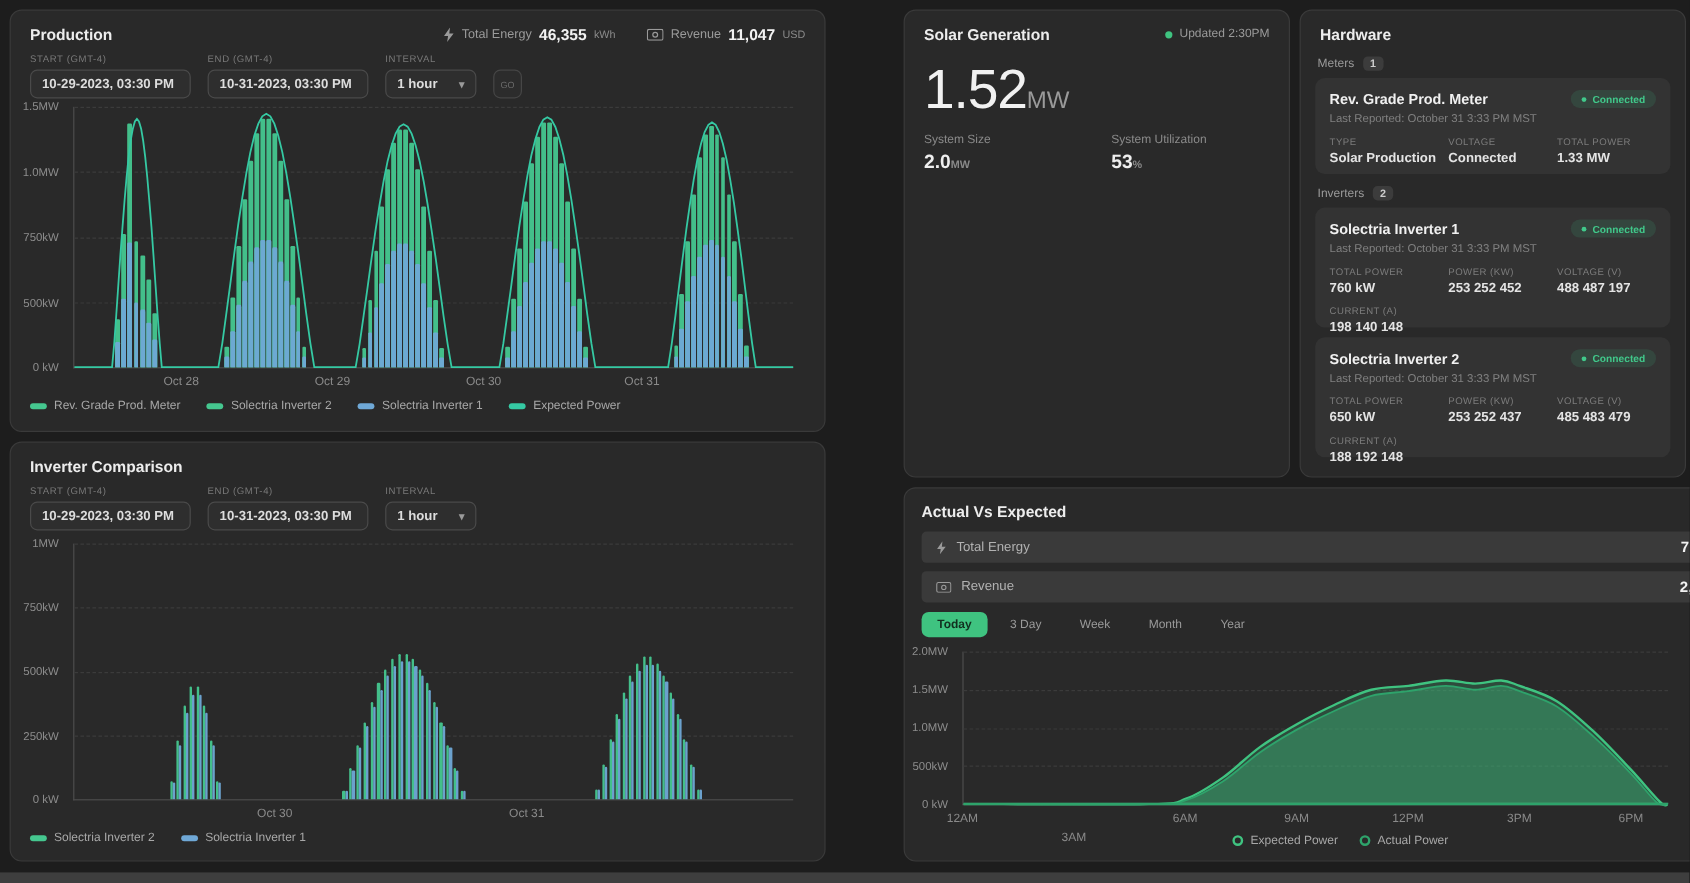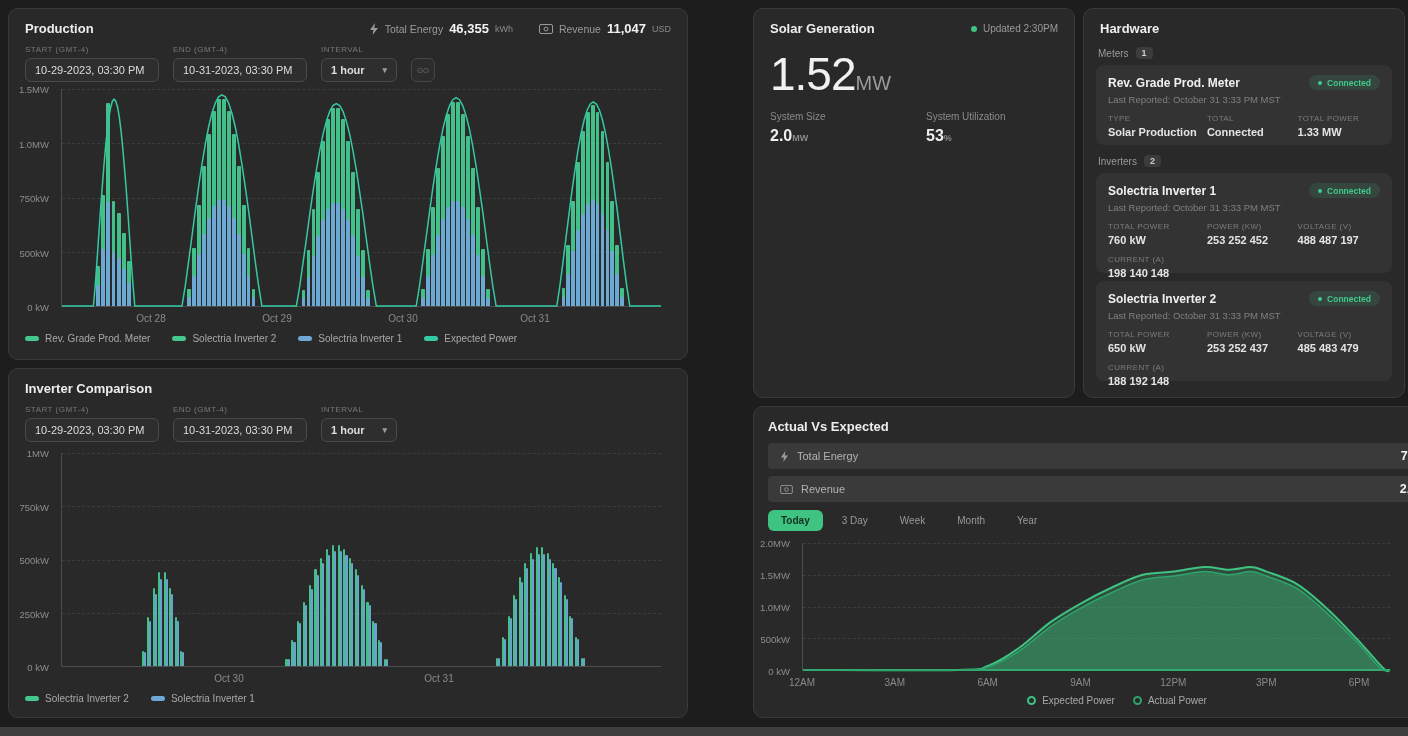--- a/index.html
+++ b/index.html
@@ -9,21 +9,21 @@
   .ptitle{font-size:13px;font-weight:bold;color:#ededed}
   .phead{position:absolute;top:12px;left:16px;right:16px;display:flex;justify-content:space-between;align-items:center}
   .metrics{display:flex;gap:26px;align-items:center}
   .metric{display:flex;align-items:center;gap:6px}
   .m-label{font-size:10.5px;color:#9a9a9a}
   .m-value{font-size:13px;font-weight:bold;color:#f2f2f2}
   .m-unit{font-size:9px;color:#8a8a8a}
   .icon{display:inline-flex;align-items:center;color:#9a9a9a}
   .controls{position:absolute;top:36px;left:16px;display:flex;gap:14px;align-items:flex-end}
   .ctrl-label{display:block;font-size:8px;letter-spacing:.5px;color:#787878;margin-bottom:4px}
-  .tinput{background:#2e2e2e;border:1px solid #4a4a4a;border-radius:6px;color:#dddddd;font-family:"Liberation Sans",sans-serif;font-size:11px;font-weight:normal;padding:5px 9px;width:134px}
+  .tinput{background:#2e2e2e;border:1px solid #4a4a4a;border-radius:6px;color:#dddddd;font-family:"Liberation Sans",sans-serif;font-size:11px;font-weight:bold;padding:5px 9px;width:134px}
   .tselect{background:#2e2e2e;border:1px solid #4a4a4a;border-radius:6px;color:#dddddd;font-size:11px;font-weight:bold;padding:5px 9px;width:76px;display:flex;justify-content:space-between;align-items:center;cursor:pointer}
   .chev{font-size:9px;color:#9a9a9a}
   .go-btn{width:24px;height:24px;border:1px solid #464646;border-radius:6px;background:#2c2c2c;color:#6a6a6a;font-size:7.5px;display:flex;align-items:center;justify-content:center;cursor:pointer}
   .yaxis{position:absolute;width:48px}
   .ytick{position:absolute;right:8px;transform:translateY(-50%);font-size:9.5px;color:#8d8d8d;white-space:nowrap}
   .ytick:nth-child(1){top:0}.ytick:nth-child(2){top:25%}.ytick:nth-child(3){top:50%}.ytick:nth-child(4){top:75%}.ytick:nth-child(5){top:100%}
   .plot{position:absolute;border-left:1px solid #4d4d4d;border-bottom:1px solid #4d4d4d}
   .grid{position:absolute;left:0;right:0;height:0;border-top:1px dashed #3b3b3b}
   .grid:nth-of-type(1){top:0}.grid:nth-of-type(2){top:25%}.grid:nth-of-type(3){top:50%}.grid:nth-of-type(4){top:75%}
   .bar{position:absolute;bottom:0;border-radius:1px 1px 0 0;opacity:.95}
@@ -516,21 +516,21 @@
           <span>Connected</span>
         </span>
     </div>
     <div class="hlast">Last Reported: October 31 3:33 PM MST</div>
     <div class="fgrid">
       <div>
           <div class="flabel">TYPE</div>
           <div class="fvalue">Solar Production</div>
         </div>
       <div>
-          <div class="flabel">TOTAL</div>
+          <div class="flabel">VOLTAGE</div>
           <div class="fvalue">Connected</div>
         </div>
       <div>
           <div class="flabel">TOTAL POWER</div>
           <div class="fvalue">1.33 MW</div>
         </div>
     </div>
   </div>
 
   <div class="sec-label" style="position:absolute;left:14px;top:146px">
@@ -650,21 +650,21 @@
     <div class="grid"></div>
     <div class="grid"></div>
     <div class="grid"></div>
   <svg class="curve-svg" width="587" height="127" viewBox="0 0 587 127">
         <path d="M0.0,127.0 C25.7,127.0 123.6,127.7 154.5,127.0 C185.4,126.3 175.1,126.3 185.4,122.6 C195.7,118.9 206.0,112.0 216.3,104.8 C226.6,97.6 236.9,86.8 247.2,79.4 C257.5,72.0 267.8,66.1 278.1,60.3 C288.4,54.5 298.6,49.2 308.9,44.5 C319.2,39.7 329.5,34.4 339.8,31.8 C350.1,29.1 360.4,29.8 370.7,28.6 C381.0,27.3 392.4,24.4 401.6,24.1 C410.9,23.8 418.6,26.7 426.3,26.7 C434.1,26.7 441.8,23.8 448.0,24.1 C454.2,24.4 455.7,25.7 463.4,28.6 C471.1,31.4 484.0,34.9 494.3,41.3 C504.6,47.6 514.9,57.2 525.2,66.7 C535.5,76.2 546.8,88.6 556.1,98.4 C565.4,108.3 575.7,121.0 580.8,125.7 C586.0,130.5 586.0,126.8 587.0,127.0 L587,127 L0,127 Z" fill="rgba(63,195,128,0.22)" stroke="#3fc380" stroke-width="2"></path>
         <path d="M0.0,127.0 C25.7,127.0 123.6,127.5 154.5,127.0 C185.4,126.5 175.1,127.0 185.4,123.8 C195.7,120.7 206.0,114.6 216.3,108.0 C226.6,101.3 236.9,91.0 247.2,83.8 C257.5,76.6 267.8,70.5 278.1,64.8 C288.4,59.1 298.6,54.2 308.9,49.5 C319.2,44.9 329.5,39.6 339.8,36.8 C350.1,34.1 360.4,34.4 370.7,33.0 C381.0,31.6 392.4,28.8 401.6,28.6 C410.9,28.4 418.6,31.8 426.3,31.8 C434.1,31.8 441.8,28.4 448.0,28.6 C454.2,28.8 455.7,30.2 463.4,33.0 C471.1,35.9 484.0,39.4 494.3,45.7 C504.6,52.1 514.9,61.8 525.2,71.1 C535.5,80.4 547.4,92.5 556.1,101.6 C564.9,110.7 572.6,121.5 577.7,125.7 C582.9,130.0 585.5,126.8 587.0,127.0 L587,127 L0,127 Z" fill="rgba(63,195,128,0.38)" stroke="#2ea36b" stroke-width="1.5"></path>
       </svg>
     </div>
   <div class="xaxis" id="xaxis-actual" style="left:48px;top:268px;width:588px">
       <span class="xlab" style="left: 0%;">12AM</span>
-      <span class="xlab" style="left: 15.7895%;">3AM</span>
+      <span class="xlab" style="left: 15.7895%; margin-top: 16px;">3AM</span>
       <span class="xlab" style="left: 31.5789%;">6AM</span>
       <span class="xlab" style="left: 47.3684%;">9AM</span>
       <span class="xlab" style="left: 63.1579%;">12PM</span>
       <span class="xlab" style="left: 78.9474%;">3PM</span>
       <span class="xlab" style="left: 94.7368%;">6PM</span>
     </div>
 
   <div class="legend" style="left:0;right:0;top:288px;justify-content:center;gap:18px">
     <div class="litem">
         <span class="ring" style="border-color: rgb(63, 195, 128);"></span>

